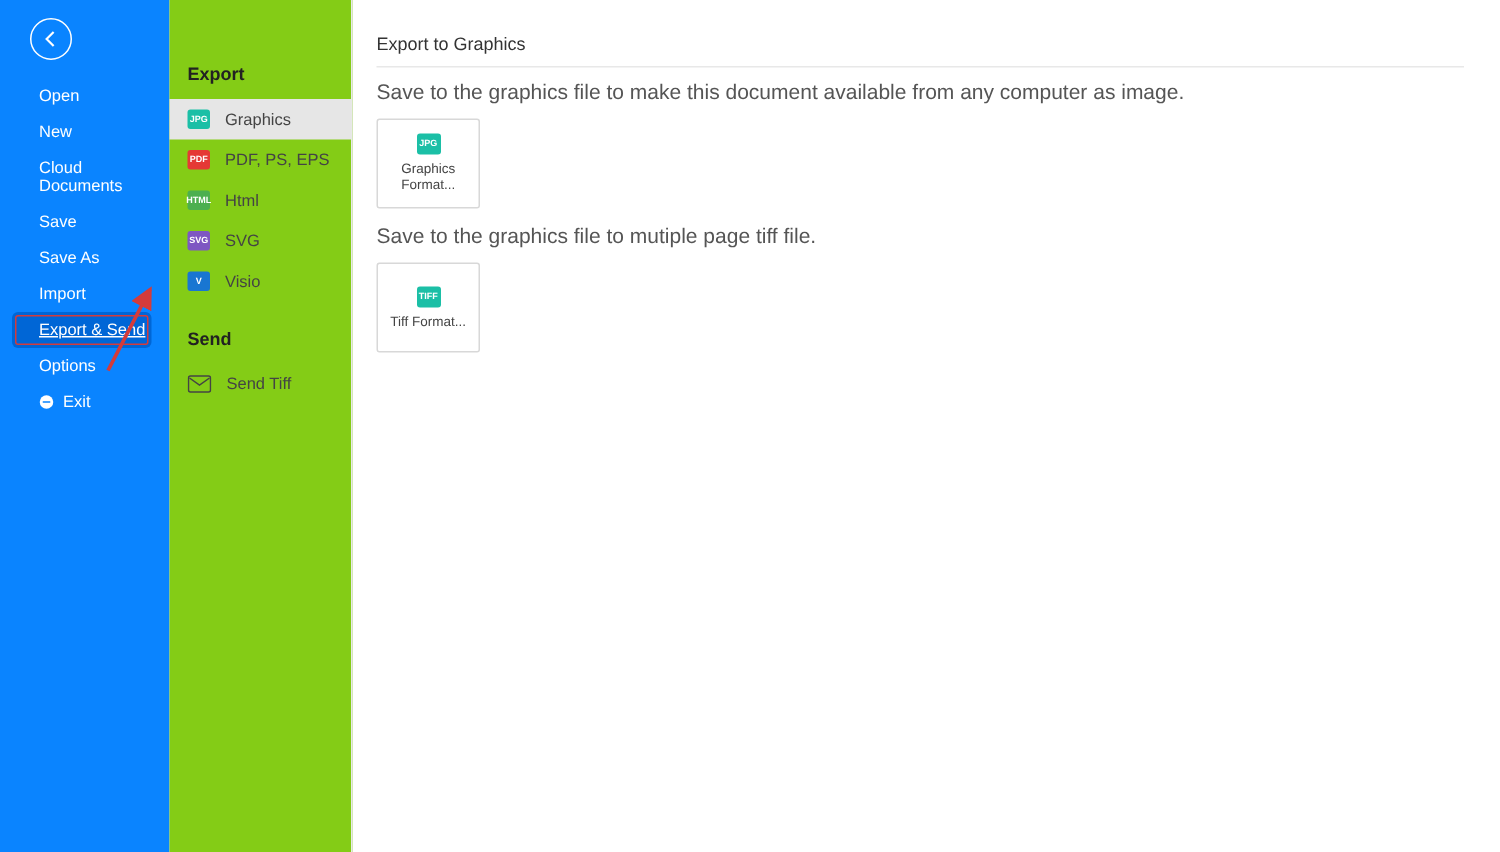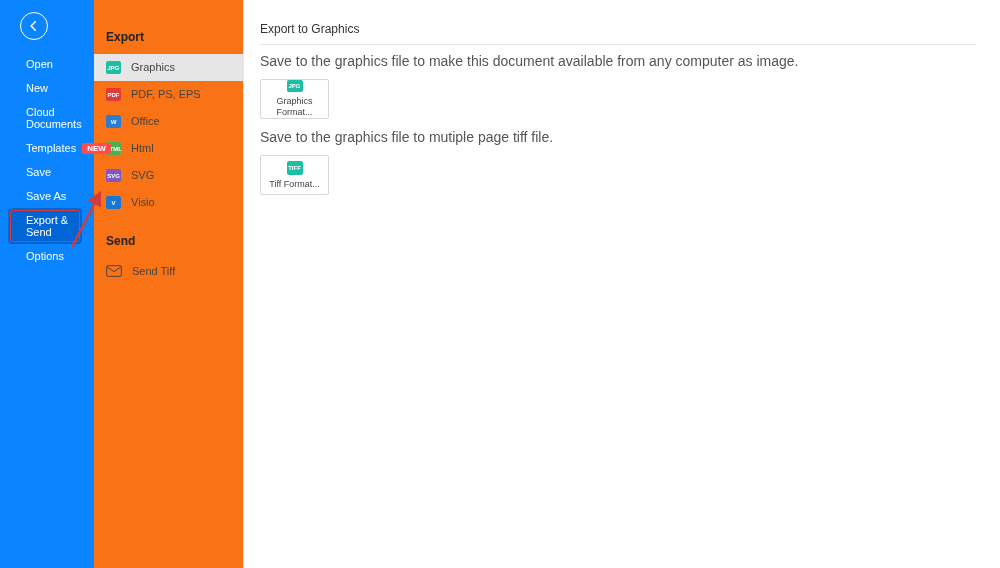--- a/index.html
+++ b/index.html
@@ -1,42 +1,42 @@
 <!DOCTYPE html>
 <html><head>
   <meta charset="utf-8">
   <style>
     * { margin: 0; padding: 0; box-sizing: border-box; font-family: "Segoe UI", Arial, sans-serif; }
     body { width: 1000px; height: 568px; overflow: hidden; background: #fff; display: flex; }
-    .sidebar { width: 94px; background: #0a84ff; color: #fff; display: flex; flex-direction: column; padding-top: 8px; }
+    .sidebar { width: 113px; background: #0a84ff; color: #fff; display: flex; flex-direction: column; padding-top: 8px; }
     .back-btn { width: 28px; height: 28px; border: 1.5px solid #fff; border-radius: 50%; margin: 4px 0 12px 20px; display: flex; align-items: center; justify-content: center; cursor: pointer; }
     .back-btn svg { width: 14px; height: 14px; }
     .nav-item { padding: 6px 0 6px 26px; font-size: 11px; font-weight: 400; cursor: pointer; display: flex; align-items: center; gap: 6px; position: relative; }
     .nav-item.with-badge { padding-right: 8px; }
     .badge { background: #ff4d4d; color: #fff; font-size: 8px; padding: 1px 5px; border-radius: 2px; font-weight: 600; }
     .nav-item.selected { background: #0066d6; }
-    .nav-item.highlighted { outline: 1.5px solid #d43b3b; outline-offset: -3px; border-radius: 4px; margin: 0 12px 0 8px; padding-left: 18px; }
+    .nav-item.highlighted { outline: 1.5px solid #d43b3b; outline-offset: -3px; border-radius: 4px; margin: 0 12px 0 8px; padding-left: 18px; text-decoration: underline; }
     .exit-icon { width: 10px; height: 10px; }
-    .second-panel { width: 150px; background: #f97316; border-right: 1px solid #e8e8e8; padding-top: 20px; }
+    .second-panel { width: 122px; background: #84cc16; border-right: 1px solid #e8e8e8; padding-top: 32px; }
     .panel-header { font-size: 12px; font-weight: 700; color: #222; padding: 10px 0 10px 12px; }
-    .panel-item { display: flex; gap: 10px; padding: 7px 0 7px 12px; font-size: 11px; color: #444; cursor: pointer; }
+    .panel-item { display: flex; align-items: center; gap: 10px; padding: 7px 0 7px 12px; font-size: 11px; color: #444; cursor: pointer; }
     .panel-item.selected { background: #e6e6e6; }
     .panel-item .icon-box { width: 15px; height: 13px; border-radius: 2px; display: flex; align-items: center; justify-content: center; font-size: 6px; color: #fff; font-weight: 700; }
     .jpg-bg { background: #1bbfa6; }
     .pdf-bg { background: #e53935; }
     .w-bg   { background: #2b7cd3; }
     .html-bg{ background: #4caf50; }
     .svg-bg { background: #7e57c2; }
     .v-bg   { background: #1976d2; }
     .mail-icon { width: 16px; height: 12px; }
     .content { flex: 1; padding: 22px 24px 0 16px; position: relative; }
     .page-title { font-size: 12px; color: #333; font-weight: 400; margin-bottom: 8px; }
     .divider { height: 1px; background: #e8e8e8; margin-bottom: 8px; }
     .desc { font-size: 14px; color: #555; margin: 8px 0 10px 0; }
-    .card { width: 69px; height: 40px; border: 1px solid #d8d8d8; border-radius: 2px; display: flex; flex-direction: column; align-items: center; justify-content: center; gap: 4px; cursor: pointer; margin-bottom: 10px; }
+    .card { width: 69px; height: 60px; border: 1px solid #d8d8d8; border-radius: 2px; display: flex; flex-direction: column; align-items: center; justify-content: center; gap: 4px; cursor: pointer; margin-bottom: 10px; }
     .card .tile { width: 16px; height: 14px; border-radius: 2px; display: flex; align-items: center; justify-content: center; font-size: 6px; color: #fff; font-weight: 700; }
     .card .label { font-size: 9px; color: #444; text-align: center; line-height: 1.2; }
     .tiff-bg { background: #1bbfa6; }
     .arrow-annotation { position: absolute; top: 187px; left: 70px; pointer-events: none; }
   </style>
 </head>
 <body>
 
 <div class="sidebar">
   <div class="back-btn">
@@ -46,60 +46,62 @@
   </div>
   <div class="nav-item">
       <span>Open</span>
     </div>
   <div class="nav-item">
       <span>New</span>
     </div>
   <div class="nav-item">
       <span>Cloud Documents</span>
     </div>
-  <div class="nav-item with-badge">
-    <span>Templates</span>
-    <span class="badge">NEW</span>
-  </div>
   <div class="nav-item">
       <span>Save</span>
     </div>
   <div class="nav-item">
       <span>Save As</span>
+    </div>
+  <div class="nav-item">
+      <span>Import</span>
     </div>
   <div class="nav-item selected highlighted">
       <span>Export &amp; Send</span>
     </div>
   <div class="nav-item">
       <span>Options</span>
     </div>
+  <div class="nav-item">
+    <svg class="exit-icon" viewBox="0 0 20 20">
+      <circle cx="10" cy="10" r="9" fill="#fff"></circle>
+      <rect x="5" y="9" width="10" height="2" fill="#0a84ff"></rect>
+    </svg>
+    <span>Exit</span>
+  </div>
 </div>
 
 <svg class="arrow-annotation" width="40" height="62">
   <defs>
       <marker id="ah" markerWidth="6" markerHeight="6" refX="5" refY="3" orient="auto">
         <path d="M0,0 L6,3 L0,6 Z" fill="#d43b3b"></path>
       </marker>
     </defs>
   <line x1="2" y1="60" x2="30" y2="6" stroke="#d43b3b" stroke-width="2.5" marker-end="url(#ah)"></line>
 </svg>
 
 <div class="second-panel">
   <div class="panel-header">Export</div>
   <div class="panel-item selected">
     <span class="icon-box jpg-bg">JPG</span>
     <span>Graphics</span>
   </div>
   <div class="panel-item">
     <span class="icon-box pdf-bg">PDF</span>
     <span>PDF, PS, EPS</span>
-  </div>
-  <div class="panel-item">
-    <span class="icon-box w-bg">W</span>
-    <span>Office</span>
   </div>
   <div class="panel-item">
     <span class="icon-box html-bg">HTML</span>
     <span>Html</span>
   </div>
   <div class="panel-item">
     <span class="icon-box svg-bg">SVG</span>
     <span>SVG</span>
   </div>
   <div class="panel-item">

